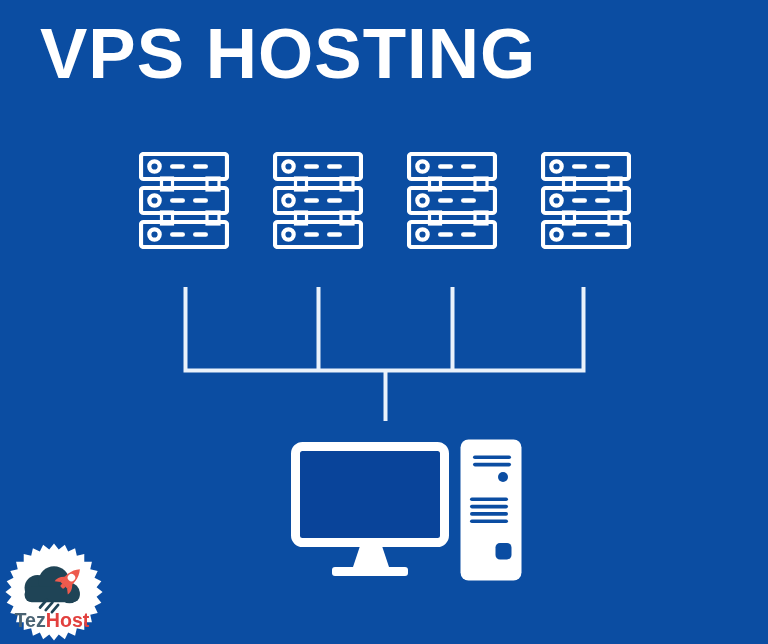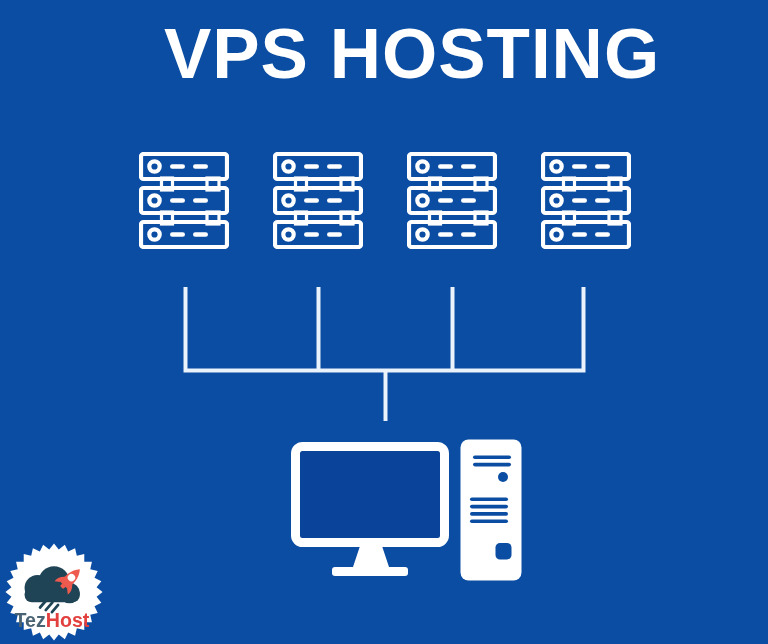--- a/index.html
+++ b/index.html
@@ -2,22 +2,22 @@
 <html style="--background: #0b4da2; --foreground: #ffffff; --connector: #eaf2fb; --monitor-screen: #09449a; --logo-cloud: #1f4456; --logo-rocket: #ee5a4d; --logo-text-tez: #4a6373; --logo-text-host: #e2403e;"><head>
 <meta charset="utf-8">
 <style>
   html,body{margin:0;padding:0}
   body{
     width:768px;height:644px;position:relative;overflow:hidden;
     background:var(--background,#0b4da2);
     font-family:"Liberation Sans",sans-serif;
   }
   .title{
-    position:absolute;top:16px;left:0;right:0;padding-left:56px;
-    text-align:center;color:var(--foreground,#fff);
+    position:absolute;top:16px;left:0;right:0;padding-left:40px;
+    text-align:left;color:var(--foreground,#fff);
     font-size:71px;font-weight:bold;letter-spacing:1px;line-height:1.08;
     white-space:nowrap;
   }
   .stacks{position:absolute;left:139px;top:152px;display:flex;gap:44px}
   .stack-svg{display:block}
   .connector-svg,.badge-svg{position:absolute}
   .connector-svg{left:0;top:0}
   .computer{position:absolute;left:0;top:0}
   .monitor-svg{position:absolute;left:290px;top:441px}
   .tower-svg{position:absolute;left:459px;top:438px}

